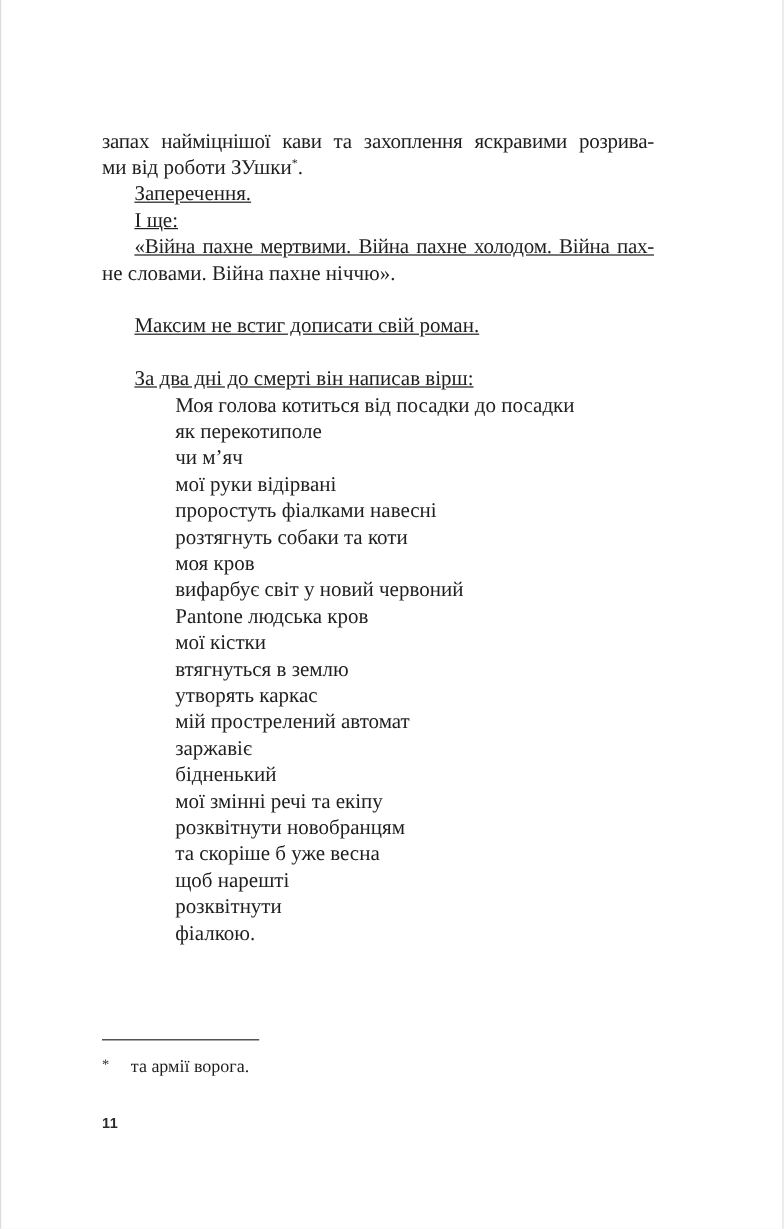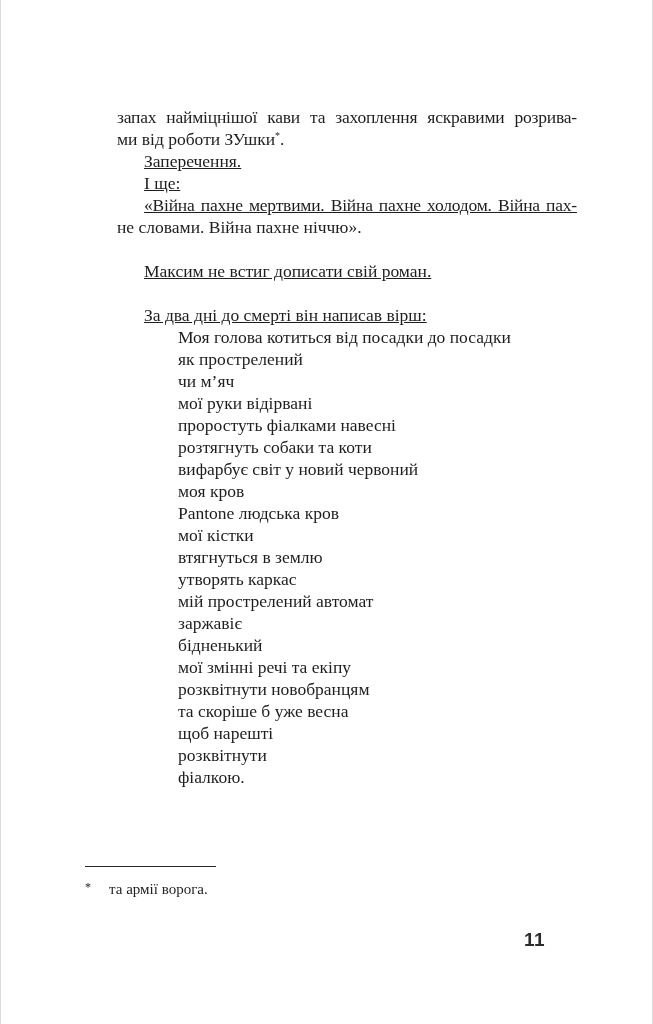--- a/index.html
+++ b/index.html
@@ -16,21 +16,20 @@
     color: #1e1e1e;
     overflow: hidden;
   }
   .text-col {
     position: absolute;
     left: 84px;
     top: 106px;
     width: 460px;
     font-size: 17.5px;
     line-height: 22px;
-    margin-left: 32px;
   }
   .ln { min-height: 22px; }
   .ind { text-indent: 27px; text-decoration: underline; }
   .just {
     text-align: justify;
     text-align-last: justify;
     letter-spacing: -0.2px;
   }
   .spacer { height: 22px; }
   .poem-block { margin-left: 61px; }
@@ -58,24 +57,24 @@
     position: absolute;
     left: 0;
     top: -2px;
     font-size: 12px;
   }
   .folio {
     position: absolute;
     left: 84px;
     top: 929px;
     width: 460px;
-    text-align: right;
+    text-align: left;
     font-family: "Liberation Sans", "DejaVu Sans", sans-serif;
     font-weight: bold;
-    font-size: 19px;
+    font-size: 12px;
     color: #2b2b2b;
     letter-spacing: 0.5px;
   }
 </style>
 </head>
 <body>
 
 <div class="page">
 
   <div class="text-col">
@@ -92,27 +91,27 @@
     <div class="spacer"></div>
 
     <div class="ln ind">Максим не встиг дописати свій роман.</div>
 
     <div class="spacer"></div>
 
     <div class="ln ind">За два дні до смерті він написав вірш:</div>
 
     <div class="poem-block">
       <div class="ln">Моя голова котиться від посадки до посадки</div>
-      <div class="ln">як прострелений</div>
+      <div class="ln">як перекотиполе</div>
       <div class="ln">чи м’яч</div>
       <div class="ln">мої руки відірвані</div>
       <div class="ln">проростуть фіалками навесні</div>
       <div class="ln">розтягнуть собаки та коти</div>
+      <div class="ln">моя кров</div>
       <div class="ln">вифарбує світ у новий червоний</div>
-      <div class="ln">моя кров</div>
       <div class="ln">Pantone людська кров</div>
       <div class="ln">мої кістки</div>
       <div class="ln">втягнуться в землю</div>
       <div class="ln">утворять каркас</div>
       <div class="ln">мій прострелений автомат</div>
       <div class="ln">заржавіє</div>
       <div class="ln">бідненький</div>
       <div class="ln">мої змінні речі та екіпу</div>
       <div class="ln">розквітнути новобранцям</div>
       <div class="ln">та скоріше б уже весна</div>

